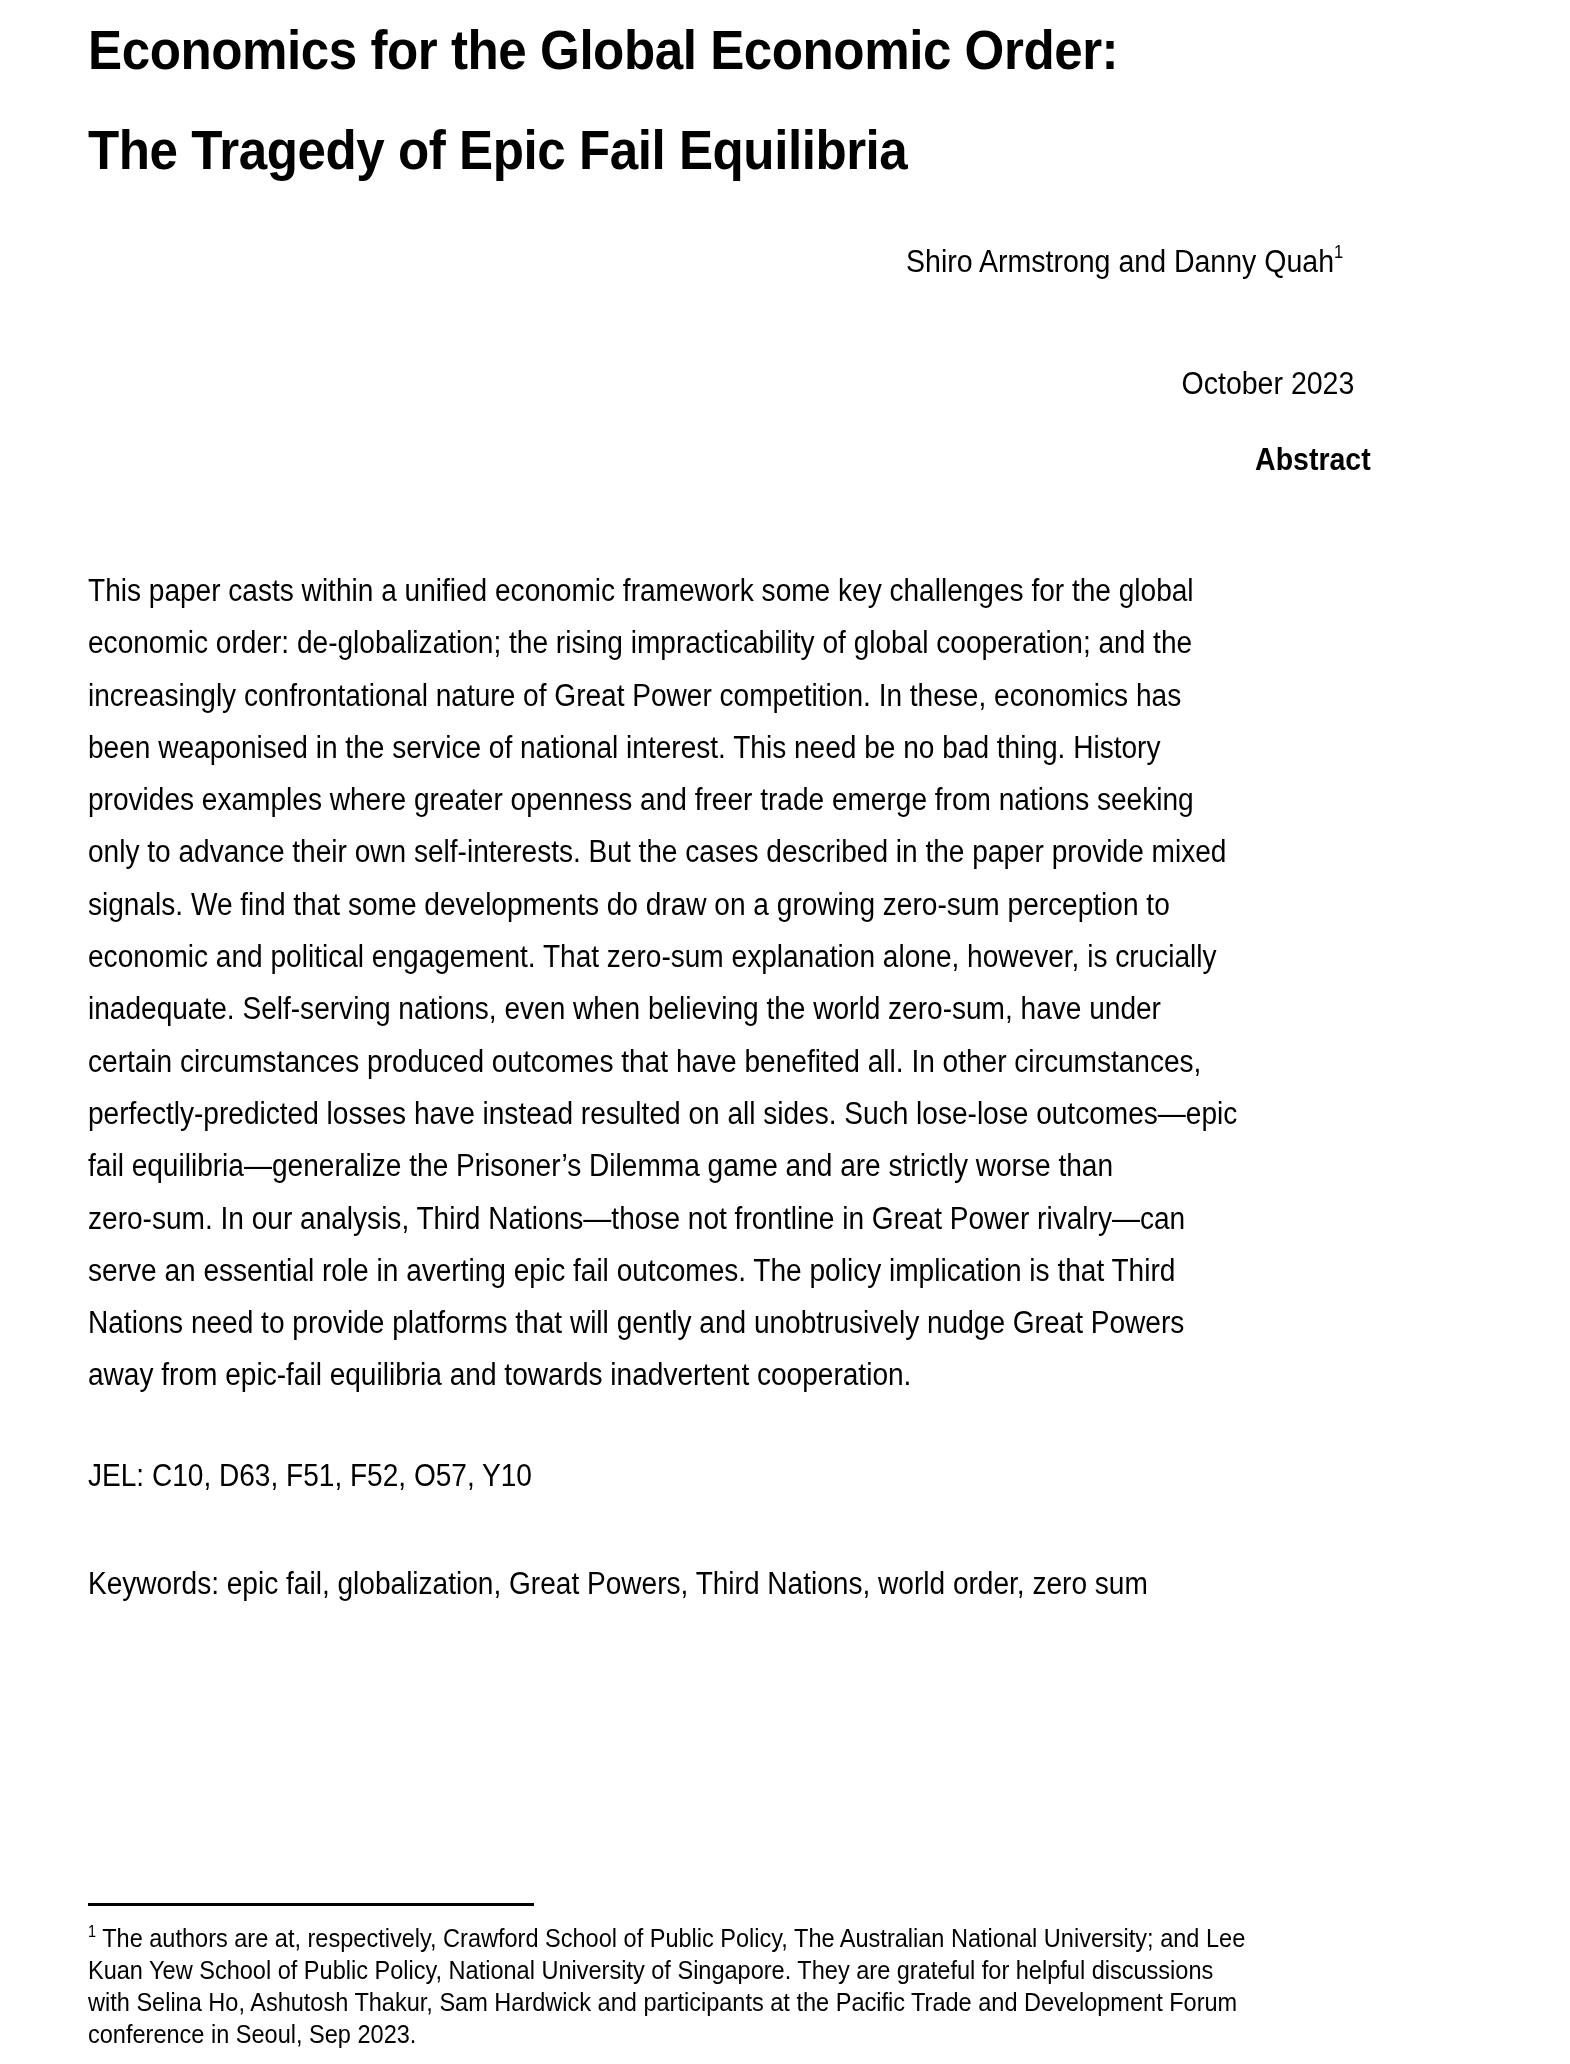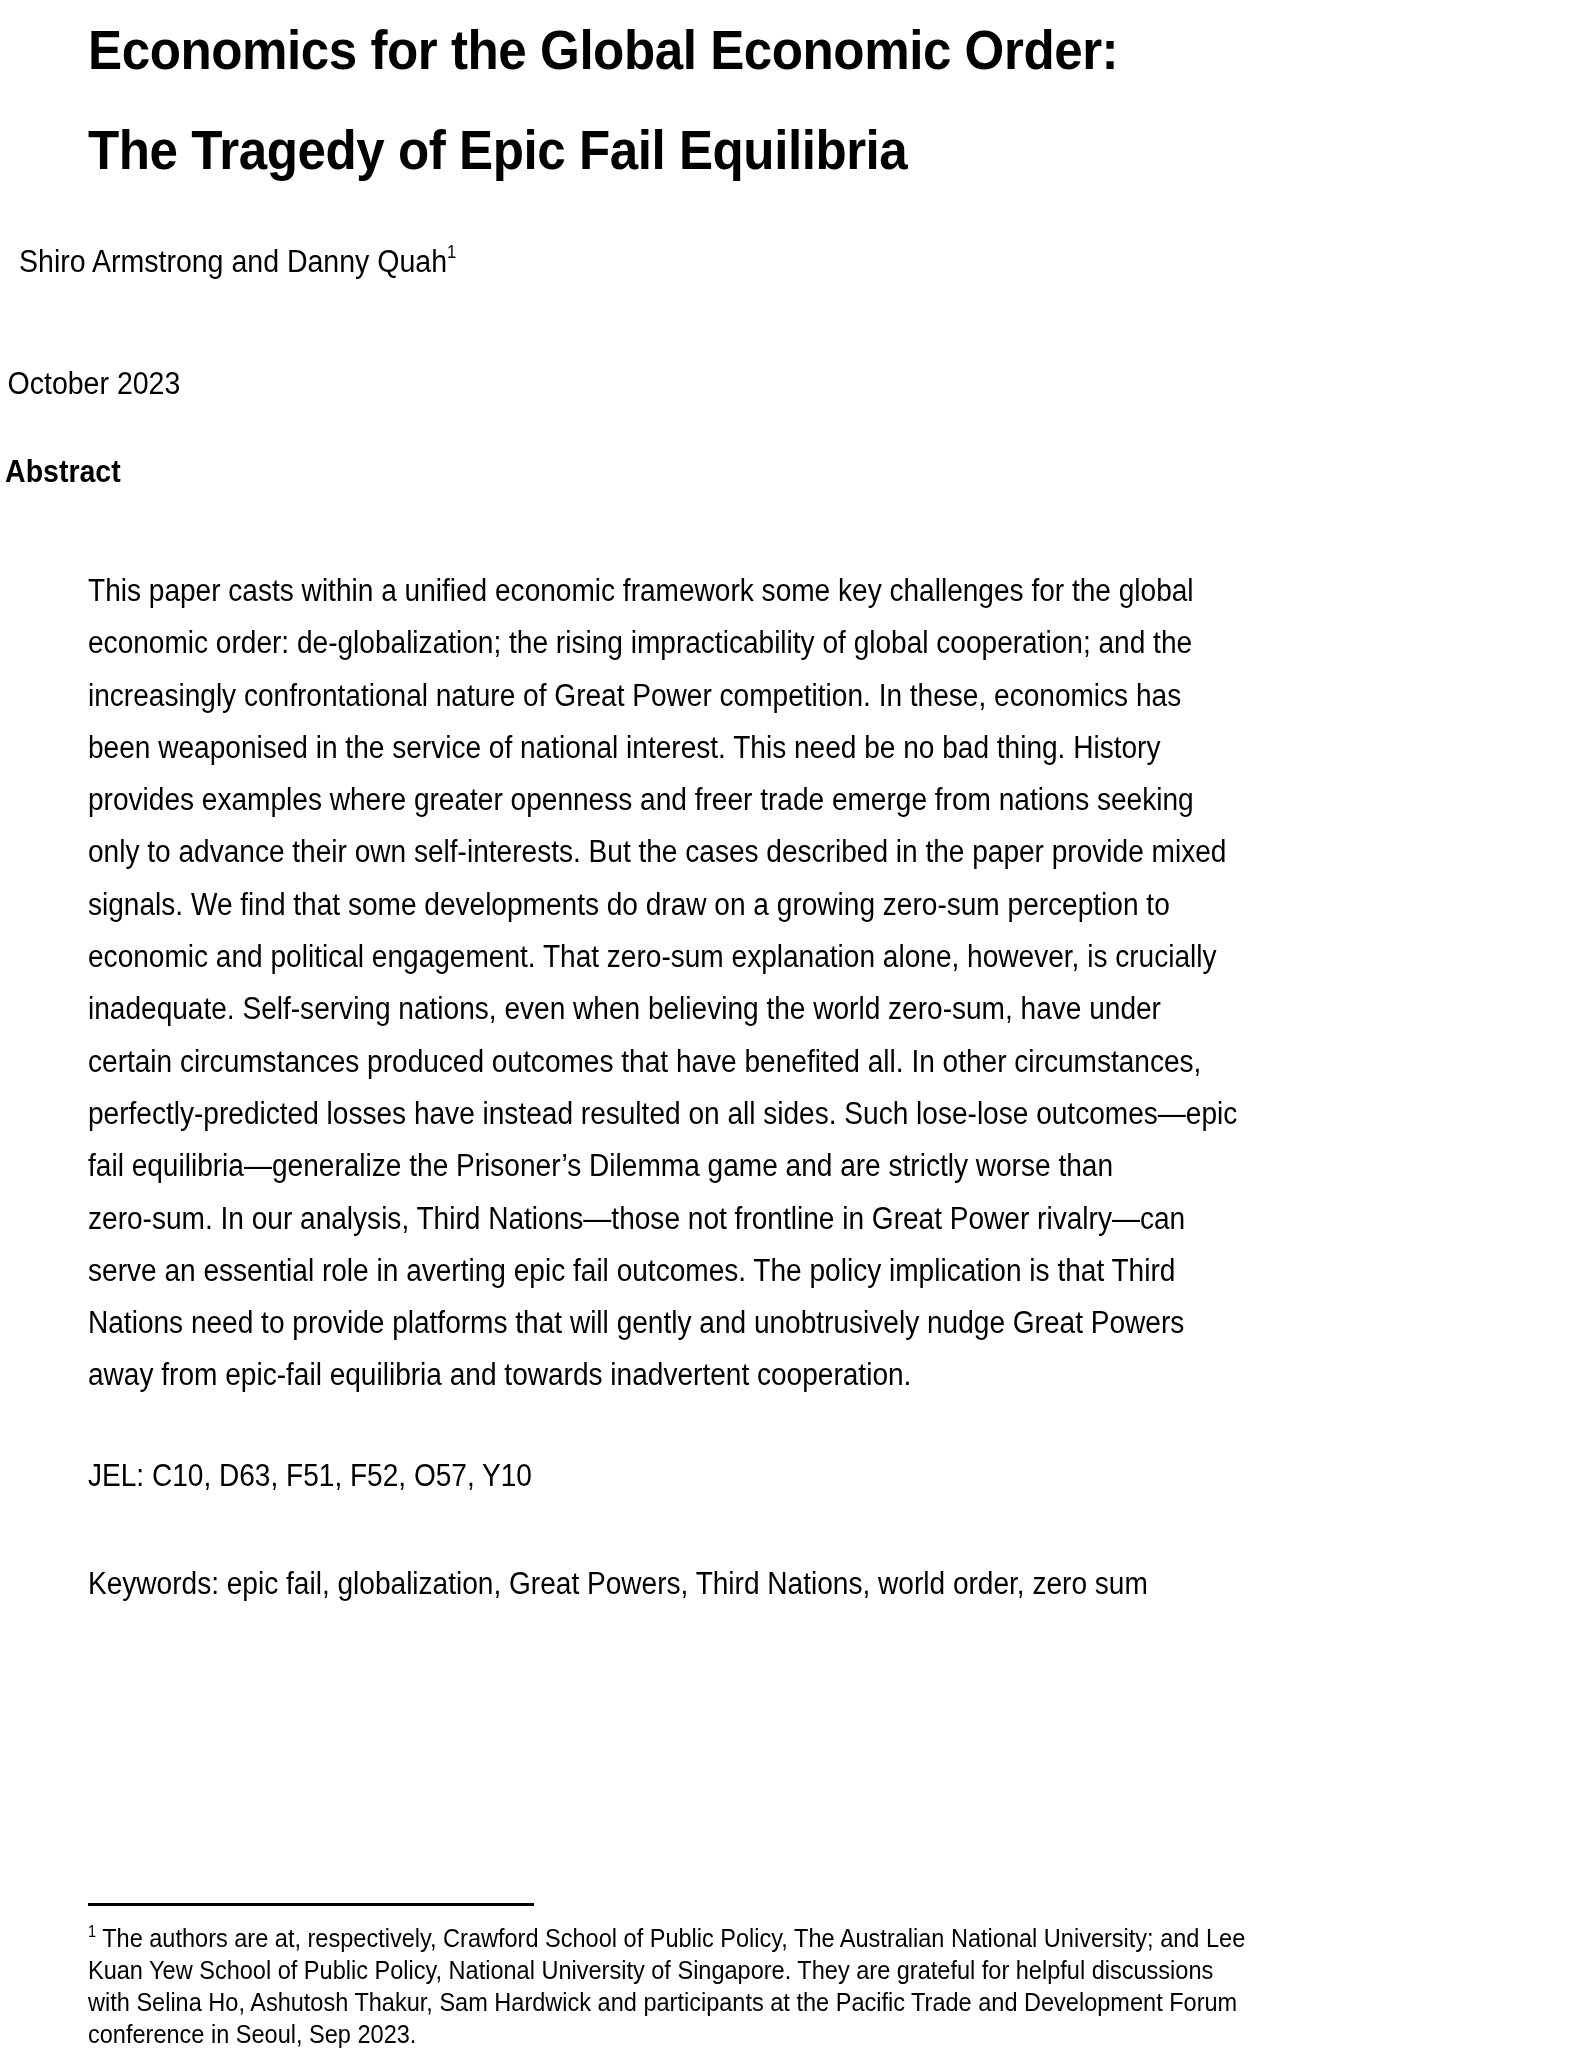--- a/index.html
+++ b/index.html
@@ -9,28 +9,28 @@
       color: #000000;
     }
     .title {
       position: absolute; left: 88px; top: 0px; width: 1420px;
       font-weight: bold; font-size: 55px; line-height: 100px;
       letter-spacing: -0.5px; margin: 0;
       transform: scaleX(0.93); transform-origin: left top;
     }
     .title .tline { display: block; white-space: nowrap; }
     .centered {
-      position: absolute; left: 0; width: 1362px; text-align: left;
+      position: absolute; left: 0; width: 1362px; text-align: right;
       font-size: 31px; line-height: 40px; white-space: nowrap;
     }
     .centered .inner { display: inline-block; transform: scaleX(0.92); }
     .authors { top: 242px; left: 0; }
     .authors sup { font-size: 18px; vertical-align: 14px; line-height: 0; }
     .date { top: 364px; }
-    .abstract-heading { top: 452px; font-weight: bold; }
+    .abstract-heading { top: 440px; font-weight: bold; padding-left: 14px; }
     .abstract-body {
       position: absolute; left: 88px; top: 565px; width: 1500px;
       font-size: 31px; line-height: 52.3px;
     }
     .abstract-body .line {
       display: block; white-space: nowrap;
       transform: scaleX(0.905); transform-origin: left center;
     }
     .meta-line {
       position: absolute; left: 88px; width: 1500px;

